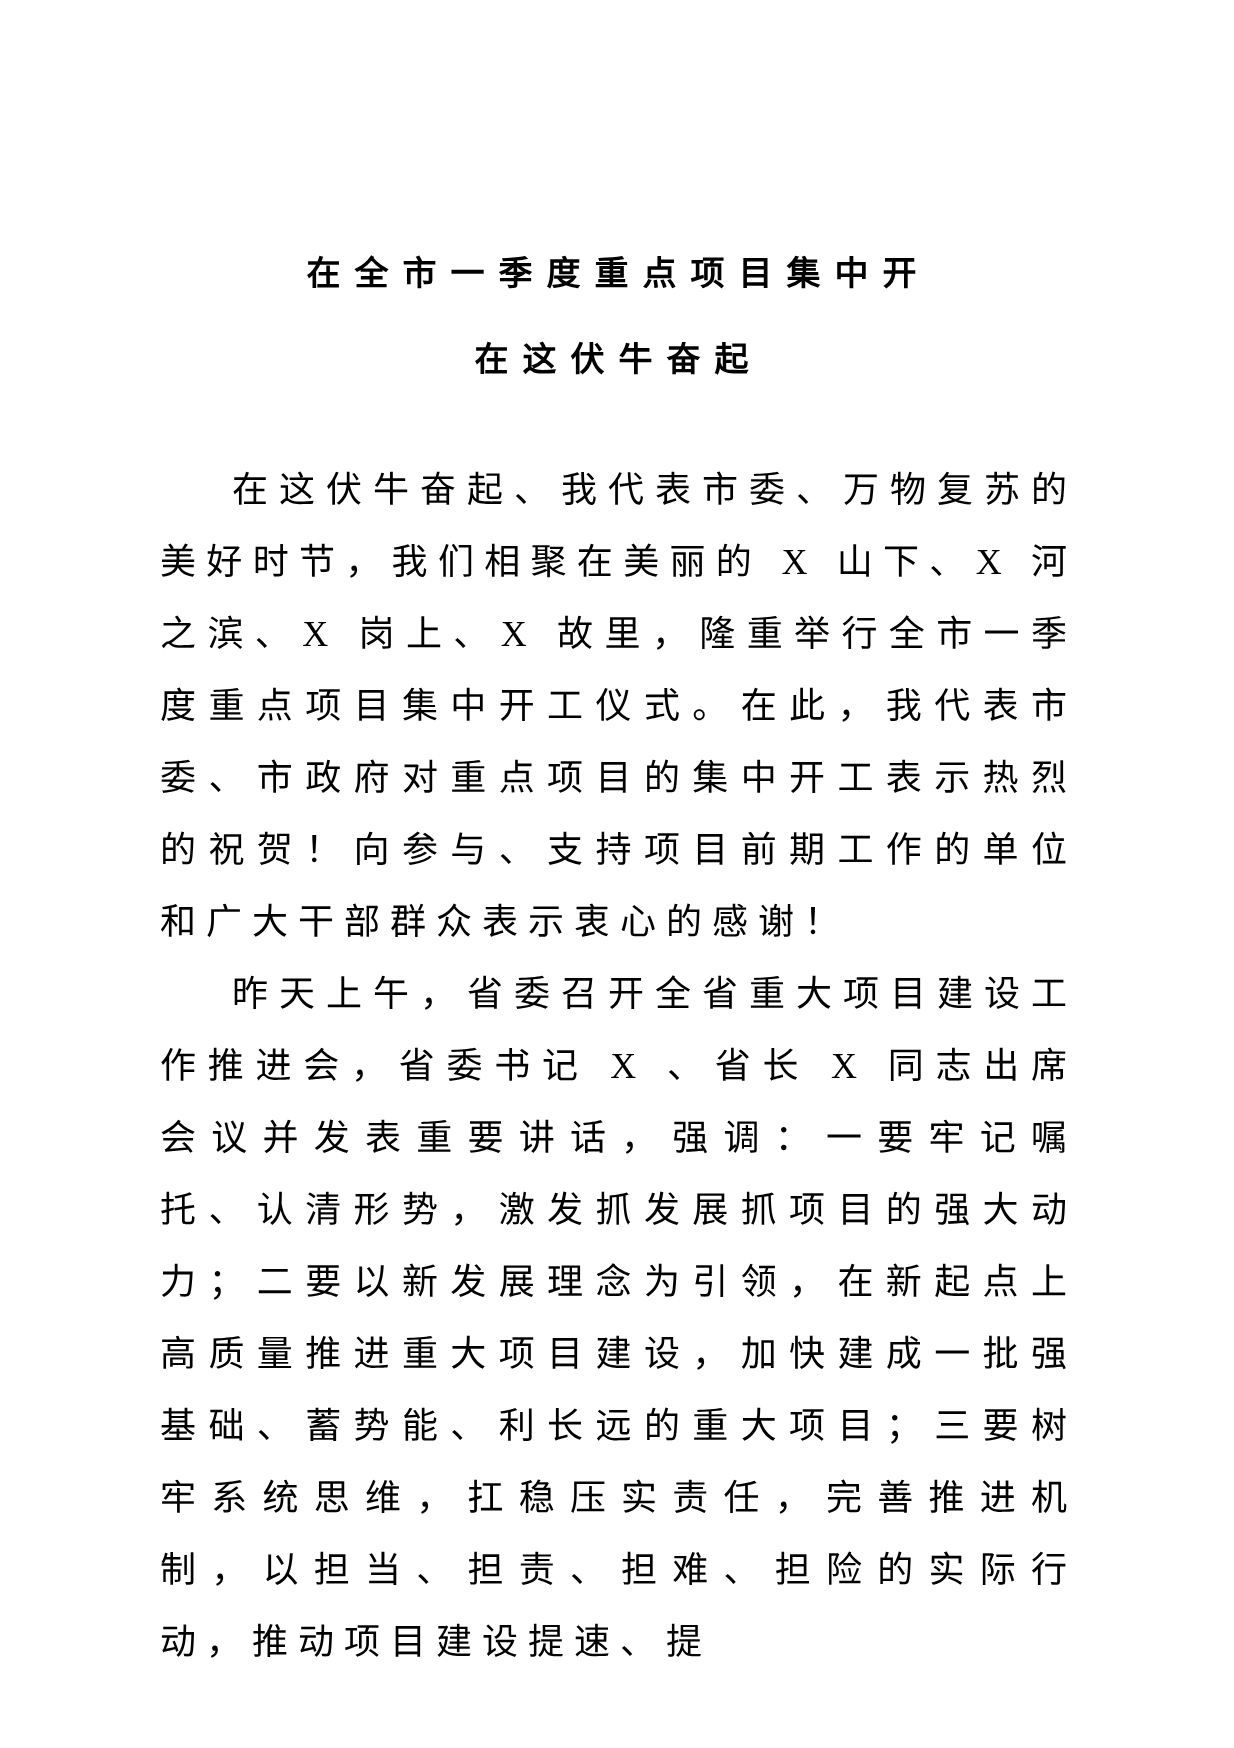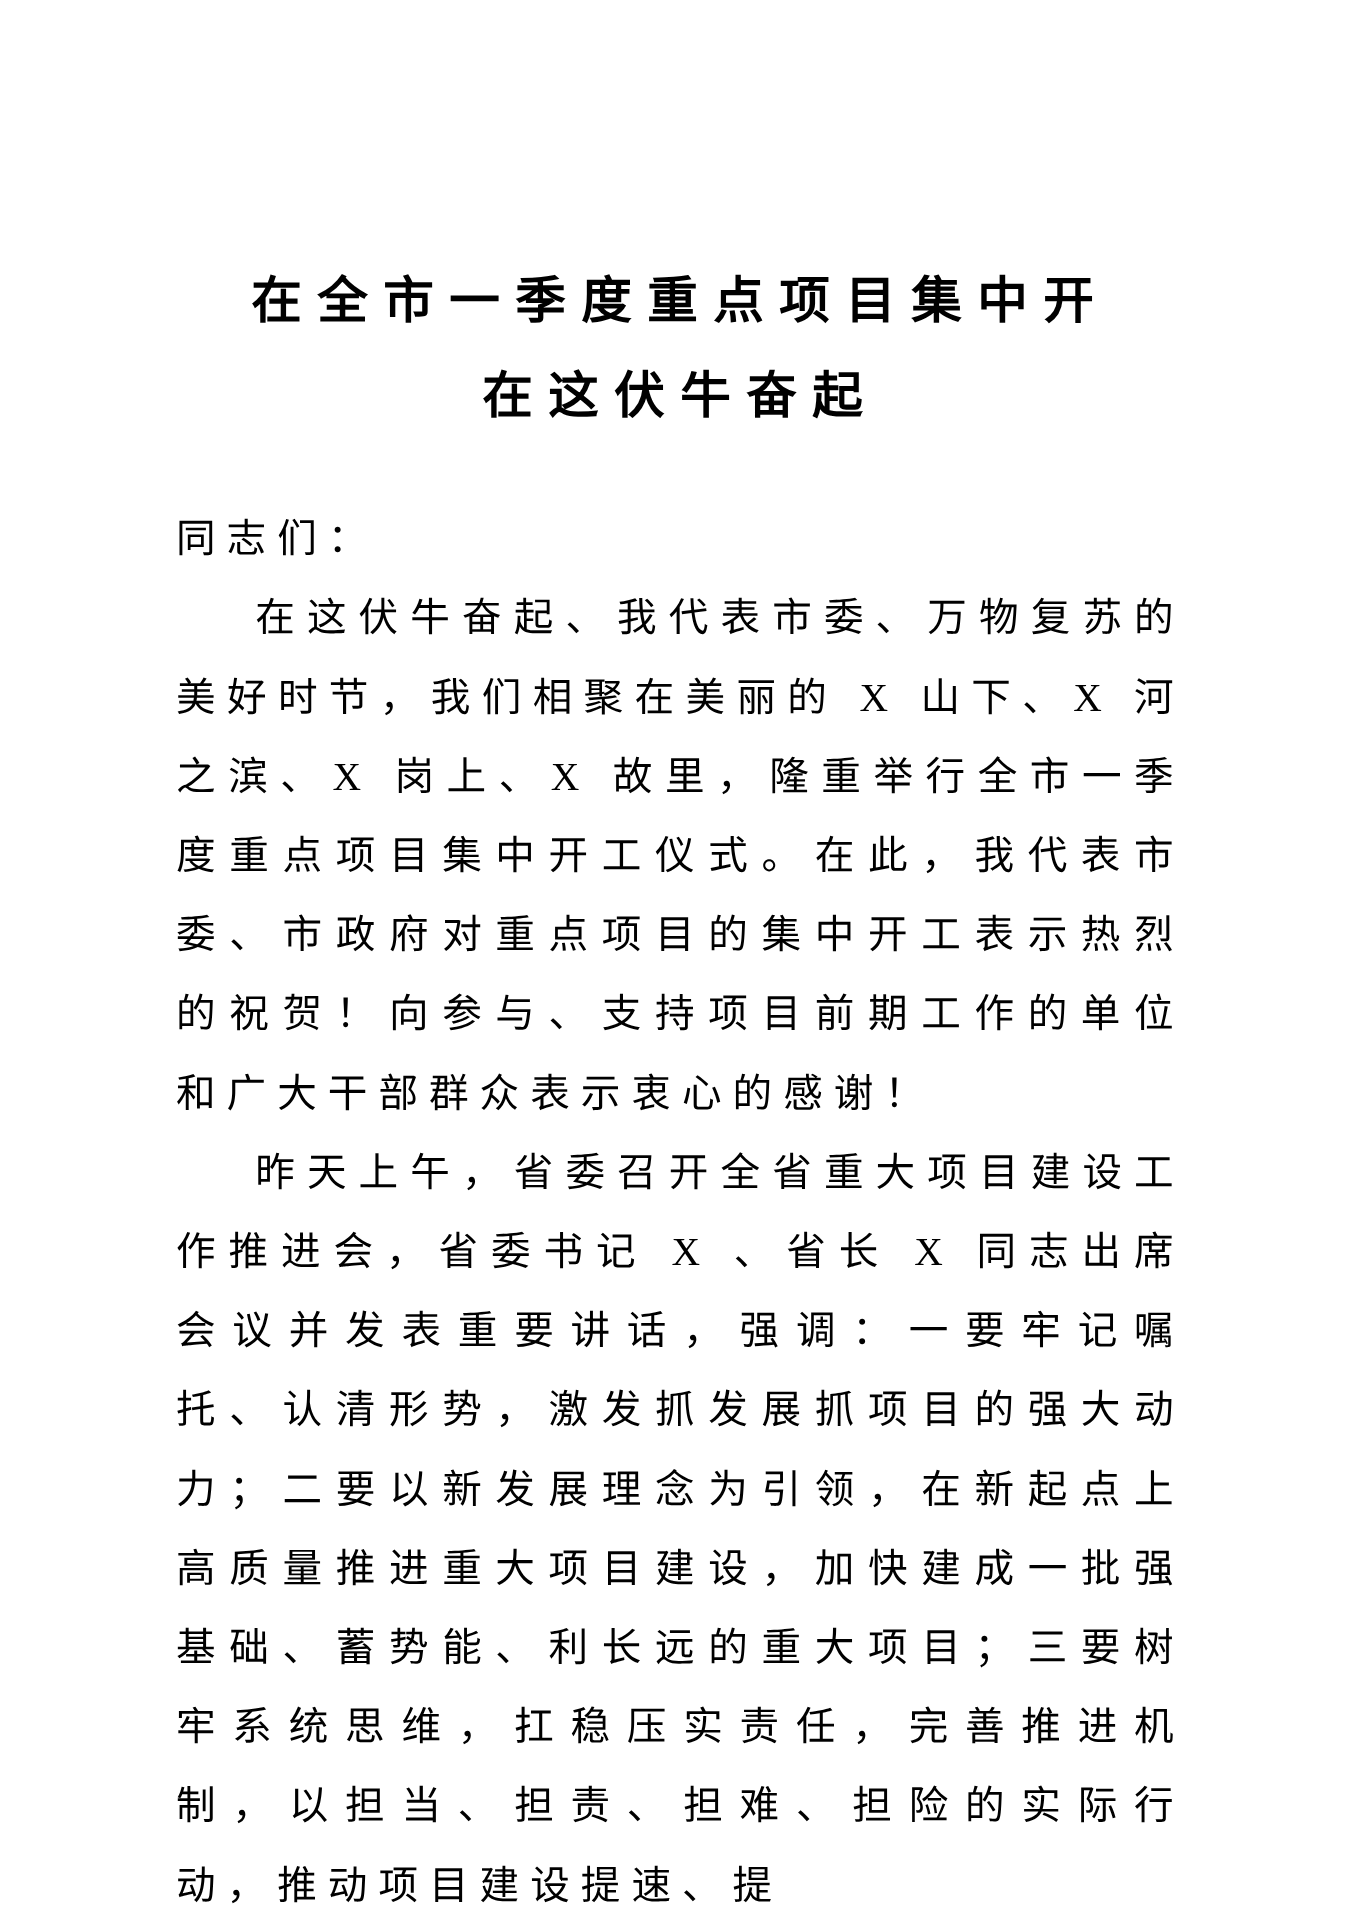--- a/index.html
+++ b/index.html
@@ -16,21 +16,21 @@
     color: #000000;
     box-sizing: border-box;
     padding: 230px 157px 0 160px;
     overflow: hidden;
   }
   .doc-title {
     margin: 0 0 52px 0;
     text-align: center;
     font-family: "DejaVu Sans", "Liberation Sans", sans-serif;
     font-weight: 900;
-    font-size: 46px;
+    font-size: 34px;
     line-height: 86px;
     letter-spacing: 14px;
     color: #000000;
   }
   .title-line {
     display: block;
     white-space: nowrap;
   }
   .doc-body {
     font-family: "Liberation Serif", "DejaVu Serif", serif;
@@ -51,18 +51,17 @@
 <body>
 
 <div class="page">
 
   <h1 class="doc-title">
     <span class="title-line">在全市一季度重点项目集中开</span>
     <span class="title-line">在这伏牛奋起</span>
   </h1>
 
   <div class="doc-body">
-    <p class="para">同志们：</p>
     <p class="para indent">在这伏牛奋起、我代表市委、万物复苏的美好时节，我们相聚在美丽的 X 山下、X 河之滨、X 岗上、X 故里，隆重举行全市一季度重点项目集中开工仪式。在此，我代表市委、市政府对重点项目的集中开工表示热烈的祝贺！向参与、支持项目前期工作的单位和广大干部群众表示衷心的感谢！</p>
     <p class="para indent">昨天上午，省委召开全省重大项目建设工作推进会，省委书记 X 、省长 X 同志出席会议并发表重要讲话，强调：一要牢记嘱托、认清形势，激发抓发展抓项目的强大动力；二要以新发展理念为引领，在新起点上高质量推进重大项目建设，加快建成一批强基础、蓄势能、利长远的重大项目；三要树牢系统思维，扛稳压实责任，完善推进机制，以担当、担责、担难、担险的实际行动，推动项目建设提速、提</p>
   </div>
 
 </div>
 
 </body></html>

